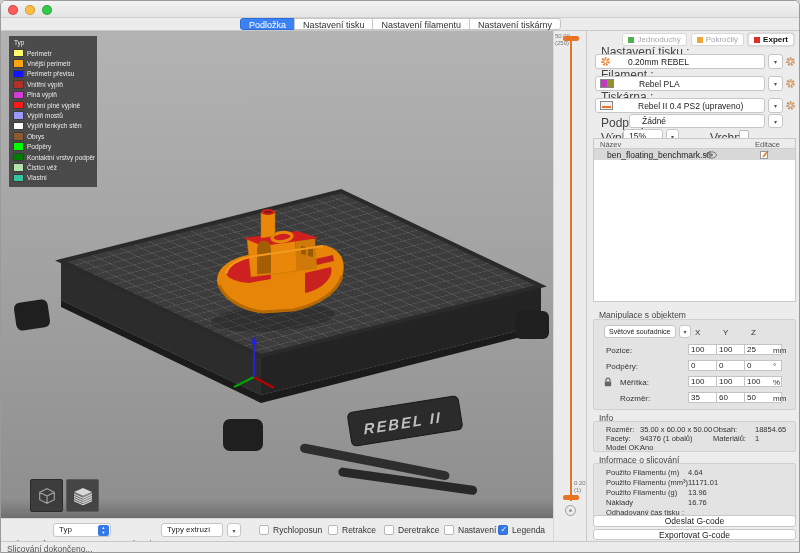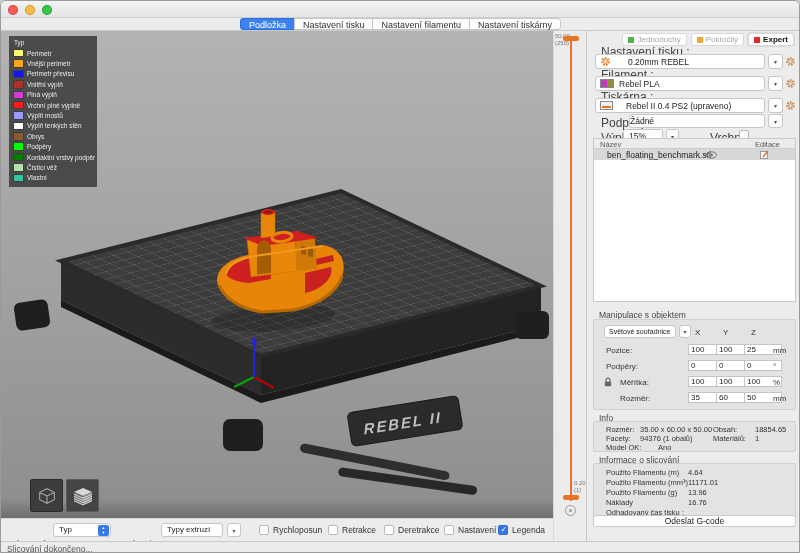--- a/index.html
+++ b/index.html
@@ -286,47 +286,47 @@
           <circle cx="6" cy="6" r="3.6" fill="none" stroke="#c98c52" stroke-width="2.2" stroke-dasharray="1.9 1.25"></circle>
           <circle cx="6" cy="6" r="2" fill="none" stroke="#c98c52" stroke-width="1"></circle>
         </svg>
     </div>
 
     <div class="sb-label" style="top:37px">Filament :</div>
     <div class="sel" style="left:8px; top:45px; width:170px; height:15px">
       <span class="sel-icon">
           <span class="swatch-fil"></span>
         </span>
-      <span style="margin-left:0">Rebel PLA</span>
+      <span style="margin-left:20px">Rebel PLA</span>
     </div>
     <div class="chevbtn" style="left:181px; top:45px; height:15px; line-height:15px">▾</div>
     <div class="gearbtn" style="left:197px; top:46px">
       <svg width="11" height="11" viewBox="0 0 12 12">
           <circle cx="6" cy="6" r="3.6" fill="none" stroke="#c98c52" stroke-width="2.2" stroke-dasharray="1.9 1.25"></circle>
           <circle cx="6" cy="6" r="2" fill="none" stroke="#c98c52" stroke-width="1"></circle>
         </svg>
     </div>
 
     <div class="sb-label" style="top:59px">Tiskárna :</div>
     <div class="sel" style="left:8px; top:67px; width:170px; height:15px">
       <span class="sel-icon">
           <span class="printer-ic"></span>
         </span>
-      <span style="margin-left:8px">Rebel II 0.4 PS2 (upraveno)</span>
+      <span style="margin-left:20px">Rebel II 0.4 PS2 (upraveno)</span>
     </div>
     <div class="chevbtn" style="left:181px; top:67px; height:15px; line-height:15px">▾</div>
     <div class="gearbtn" style="left:197px; top:68px">
       <svg width="11" height="11" viewBox="0 0 12 12">
           <circle cx="6" cy="6" r="3.6" fill="none" stroke="#c98c52" stroke-width="2.2" stroke-dasharray="1.9 1.25"></circle>
           <circle cx="6" cy="6" r="2" fill="none" stroke="#c98c52" stroke-width="1"></circle>
         </svg>
     </div>
 
     <div class="sb-label" style="top:85px">Podpěry:</div>
-    <div class="sel" style="left:42px; top:83px; width:136px; height:14px; padding-left:0">
+    <div class="sel" style="left:42px; top:83px; width:136px; height:14px; padding-left:12px">
       <span>Žádné</span>
     </div>
     <div class="chevbtn" style="left:181px; top:83px; height:14px; line-height:14px">▾</div>
 
     <div class="sb-label" style="top:100px">Výplň:</div>
     <div class="sel" style="left:36px; top:98px; width:40px; height:14px; padding-left:5px">
       <span>15%</span>
     </div>
     <div class="chevbtn" style="left:79px; top:98px; height:14px; line-height:14px; width:13px">▾</div>
     <div class="sb-label" style="left:123px; top:100px">Vrchní:</div>
@@ -393,39 +393,40 @@
     <div class="panel" style="top:390px; height:31px">
       <div class="kv" style="left:12px; top:3px">Rozměr:</div>
       <div class="kv" style="left:46px; top:3px">35.00 x 60.00 x 50.00</div>
       <div class="kv" style="left:119px; top:3px">Obsah:</div>
       <div class="kv" style="left:161px; top:3px">18854.65</div>
       <div class="kv" style="left:12px; top:12px">Facety:</div>
       <div class="kv" style="left:46px; top:12px">94376 (1 obalů)</div>
       <div class="kv" style="left:119px; top:12px">Materiálů:</div>
       <div class="kv" style="left:161px; top:12px">1</div>
       <div class="kv" style="left:12px; top:21px">Model OK:</div>
-      <div class="kv" style="left:64px; top:21px">Ano</div>
+      <div class="kv" style="left:46px; top:21px">Ano</div>
     </div>
 
     <div class="panel-title" style="top:424px">Informace o slicování</div>
     <div class="panel" style="top:432px; height:60px">
       <div class="kv" style="left:12px; top:4px">Použito Filamentu (m)</div>
       <div class="kv" style="left:94px; top:4px">4.64</div>
       <div class="kv" style="left:12px; top:14px">Použito Filamentu (mm³)</div>
       <div class="kv" style="left:94px; top:14px">11171.01</div>
       <div class="kv" style="left:12px; top:24px">Použito Filamentu (g)</div>
       <div class="kv" style="left:94px; top:24px">13.96</div>
       <div class="kv" style="left:12px; top:34px">Náklady</div>
       <div class="kv" style="left:94px; top:34px">16.76</div>
       <div class="kv" style="left:12px; top:44px">Odhadovaný čas tisku :</div>
       <div class="kv" style="left:16px; top:52px">- normální režim</div>
       <div class="kv" style="left:94px; top:52px">1h 33m 14s</div>
     </div>
 
     <button class="gbtn" style="top:484px">Odeslat G-code</button>
+    <button class="gbtn" style="top:497.5px">Exportovat G-code</button>
   </div>
 
   <div class="toolbar">
     <span class="tb-label" style="left:6px">Zobrazení</span>
     <div class="tb-sel" style="left:52px; width:58px">
       <span>Typ</span>
       <span class="stepper">▴<br>▾</span>
     </div>
     <span class="tb-label" style="left:122px">Zobrazit</span>
     <div class="tb-sel" style="left:160px; width:62px">

